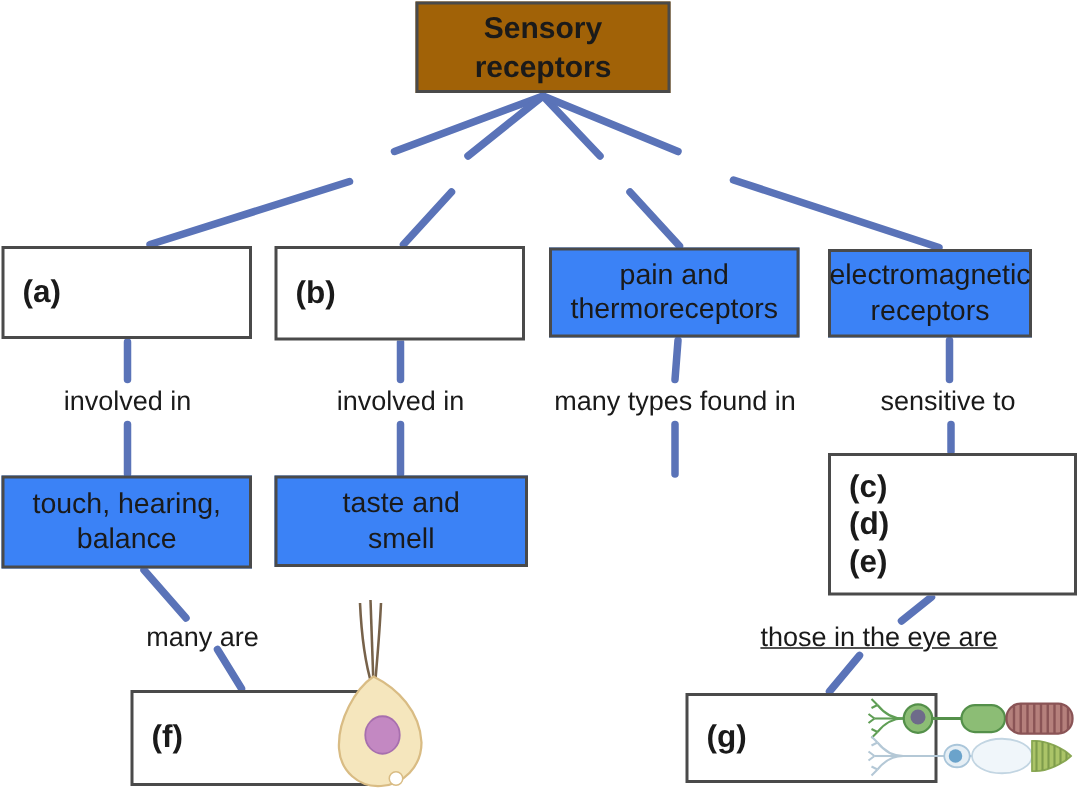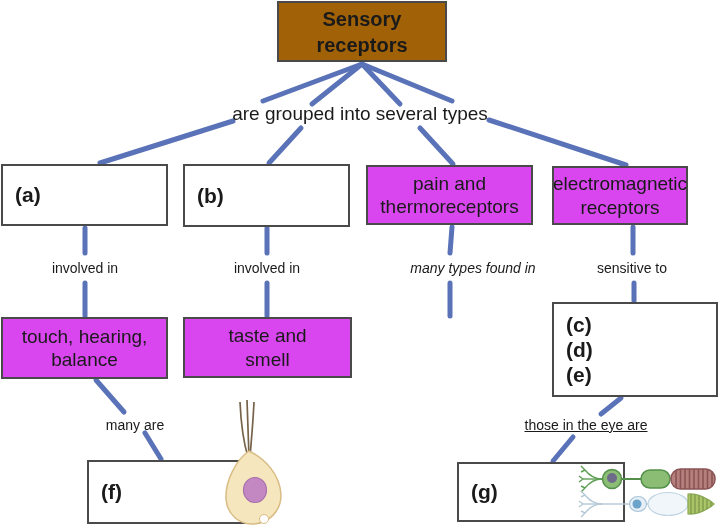--- a/index.html
+++ b/index.html
@@ -8,28 +8,28 @@
     font-family:"Liberation Sans", sans-serif;color:#1a1a1a;
   }
   .layer{position:absolute;left:0;top:0;pointer-events:none;}
   .lines-layer{z-index:1;}
   .art-layer{z-index:3;}
   .box{
     position:absolute;box-sizing:border-box;border:2px solid #4a4a4a;
     display:flex;align-items:center;justify-content:center;text-align:center;
     font-size:19px;line-height:1.22;white-space:pre-line;z-index:2;
   }
-  .filled{background:#d946ef;}
+  .filled{background:#3b82f6;}
   .white{background:#ffffff;}
   .root{background:#a16207;font-weight:bold;font-size:20px;line-height:1.3;}
   .letterbox{justify-content:flex-start;padding-left:12px;font-weight:bold;font-size:21px;}
   .cdebox{flex-direction:column;align-items:flex-start;justify-content:center;padding-left:12px;font-weight:bold;font-size:21px;}
   .cdebox div{line-height:25px;}
   .rel-label{
-    position:absolute;transform:translate(-50%,-50%);font-size:14px;white-space:nowrap;z-index:2;
+    position:absolute;transform:translate(-50%,-50%);font-size:18px;white-space:nowrap;z-index:2;
   }
   .grouping{font-size:19px;}
 </style>
 </head>
 <body>
 
 <div class="canvas">
 
   <svg class="layer lines-layer" width="720" height="527" viewBox="0 0 720 527">
     <g stroke="#5a73b8" stroke-width="5" stroke-linecap="round">
@@ -56,32 +56,31 @@
       <line x1="96" y1="380" x2="124" y2="412"></line>
       <line x1="145" y1="433" x2="161" y2="459"></line>
       <line x1="621" y1="398" x2="601" y2="414"></line>
       <line x1="573" y1="437" x2="553" y2="461"></line>
     </g>
   </svg>
 
   <div class="box root" style="left:277px;top:1px;width:170px;height:61px;">Sensory
 receptors</div>
 
-  <div class="rel-label grouping" style="left:360px;top:114px;">are grouped into several types</div>
 
   <div class="box white letterbox" style="left:1px;top:164px;width:167px;height:62px;">(a)</div>
   <div class="box white letterbox" style="left:183px;top:164px;width:167px;height:63px;">(b)</div>
   <div class="box filled" style="left:366px;top:165px;width:167px;height:60px;">pain and
 thermoreceptors</div>
   <div class="box filled" style="left:552px;top:166px;width:136px;height:59px;">electromagnetic
 receptors</div>
 
   <div class="rel-label" style="left:85px;top:268px;">involved in</div>
   <div class="rel-label" style="left:267px;top:268px;">involved in</div>
-  <div class="rel-label" style="left:473px;top:268px;font-style:italic;">many types found in</div>
+  <div class="rel-label" style="left:450px;top:268px;">many types found in</div>
   <div class="rel-label" style="left:632px;top:268px;">sensitive to</div>
 
   <div class="box filled" style="left:1px;top:317px;width:167px;height:62px;">touch, hearing,
 balance</div>
   <div class="box filled" style="left:183px;top:317px;width:169px;height:61px;">taste and
 smell</div>
   <div class="box white cdebox" style="left:552px;top:302px;width:166px;height:95px;">
     <div>(c)</div>
     <div>(d)</div>
     <div>(e)</div>

